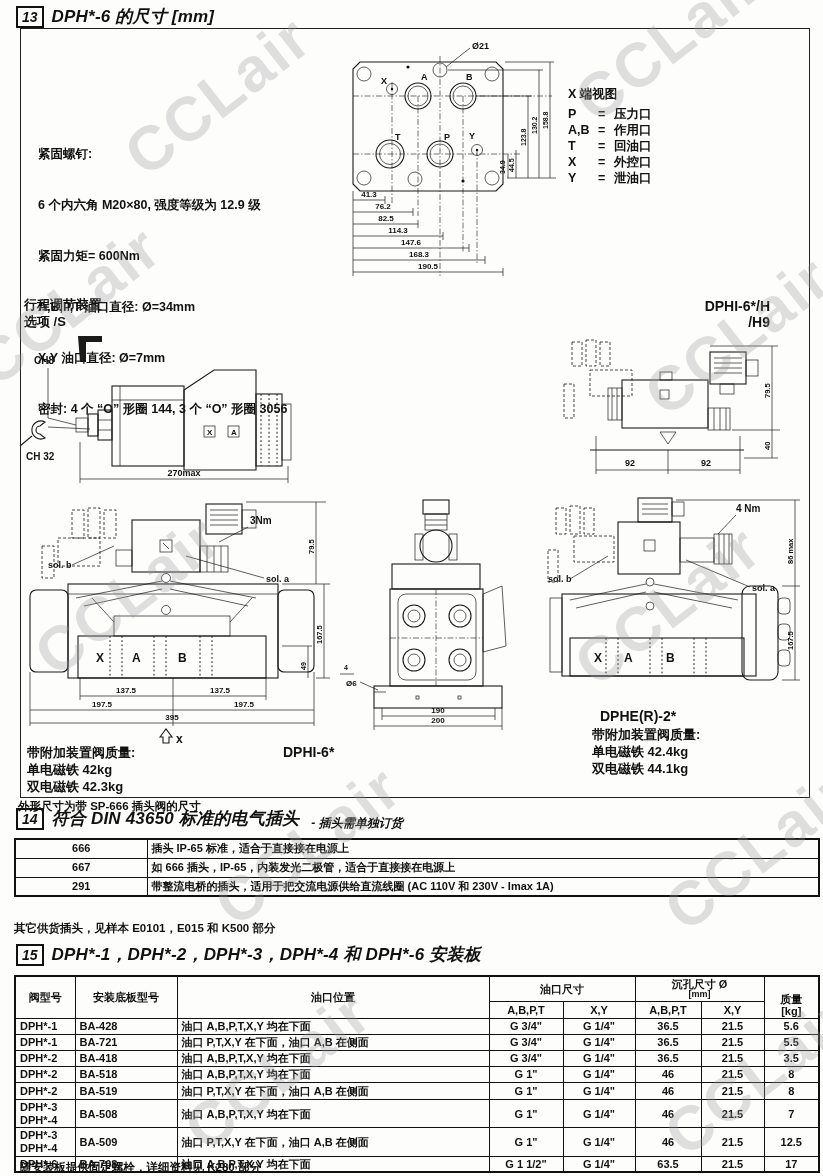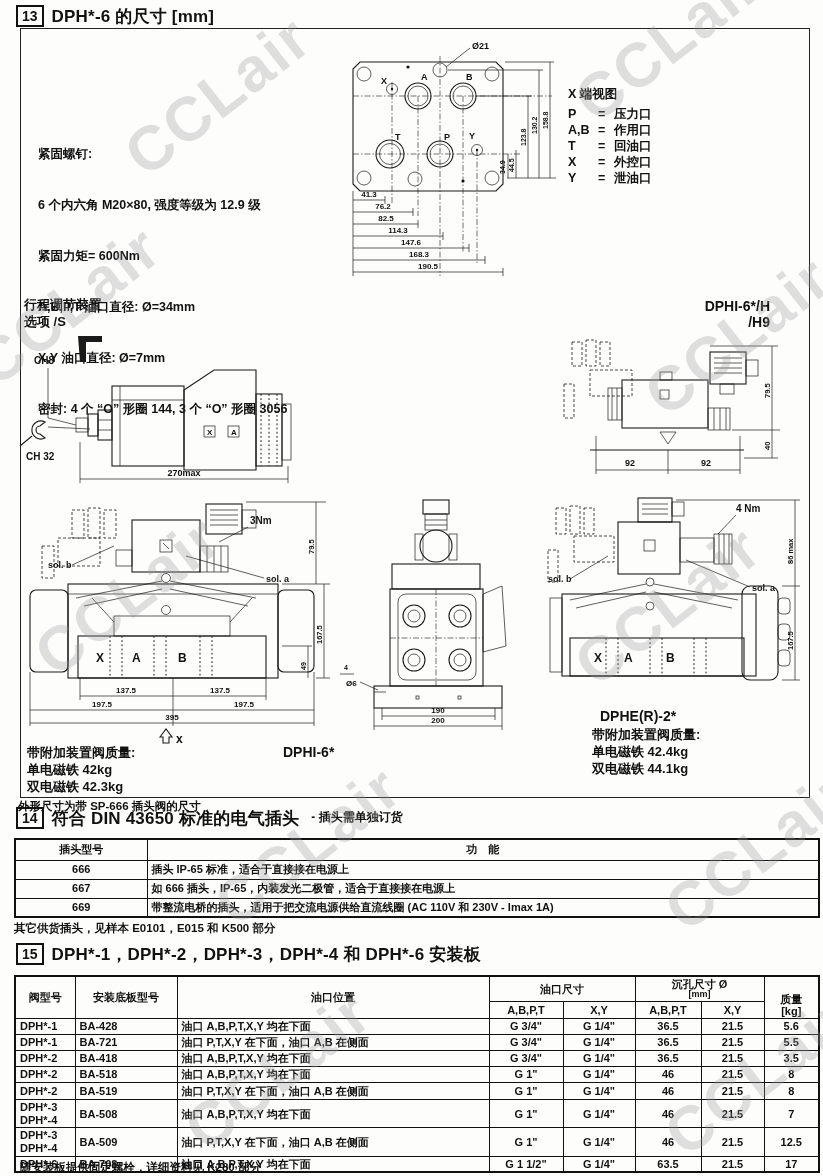--- a/index.html
+++ b/index.html
@@ -1,20 +1,20 @@
 <!DOCTYPE html>
 <html><head>
 <meta charset="utf-8">
 <style>
   html,body{margin:0;padding:0;background:#e8e8e8;}
   #page{position:relative;width:823px;height:1176px;background:#fdfdfc;overflow:hidden;
         font-family:"Liberation Sans","DejaVu Sans",sans-serif;color:#111;}
   .abs{position:absolute;}
   
-  .sec-head{display:flex;align-items:flex-start;gap:8px;}
+  .sec-head{display:flex;align-items:flex-end;gap:8px;font-style:italic;}
   .sec-num{border:2px solid #111;font-weight:bold;font-size:14px;padding:0 4px;line-height:18px;}
   .sec-title{font-weight:bold;font-size:17px;letter-spacing:.2px;}
   .sec-sub{font-weight:bold;font-size:12px;margin-left:4px;position:relative;top:2px;}
   
   #s13-box{border:1.5px solid #222;}
   .infoblock{font-size:12.5px;font-weight:bold;line-height:17px;white-space:pre;}
   .xview{font-size:12.5px;font-weight:bold;line-height:16px;}
   .xview .row{display:flex;}
   .xview .k{width:30px;}
   .xview .e{width:16px;}
@@ -521,34 +521,30 @@
     <span class="sec-title">符合 DIN 43650 标准的电气插头</span>
     <span class="sec-sub">- 插头需单独订货</span>
   </div>
 
   <table id="t14" class="abs" style="left:14px;top:838px;width:804px;">
     <colgroup>
         <col style="width:132px">
         <col style="width:672px">
       </colgroup>
     <tbody>
-        <tr class="hrow">
-      <th class="ctr">插头型号</th>
-      <th class="ctr">功　能</th>
-    </tr>
     <tr class="drow">
       <td class="ctr">666</td>
       <td class="lft">插头 IP-65 标准，适合于直接接在电源上</td>
     </tr>
     <tr class="drow">
       <td class="ctr">667</td>
       <td class="lft">如 666 插头，IP-65，内装发光二极管，适合于直接接在电源上</td>
     </tr>
     <tr class="drow">
-      <td class="ctr">669</td>
+      <td class="ctr">291</td>
       <td class="lft">带整流电桥的插头，适用于把交流电源供给直流线圈 (AC 110V 和 230V - Imax 1A)</td>
     </tr>
   </tbody>
     </table>
   <div class="abs foot" style="left:14px;top:921px;">其它供货插头，见样本 E0101，E015 和 K500 部分</div>
 
   <div class="abs sec-head" style="left:16px;top:943px;">
     <span class="sec-num">15</span>
     <span class="sec-title">DPH*-1，DPH*-2，DPH*-3，DPH*-4 和 DPH*-6 安装板</span>
   </div>

